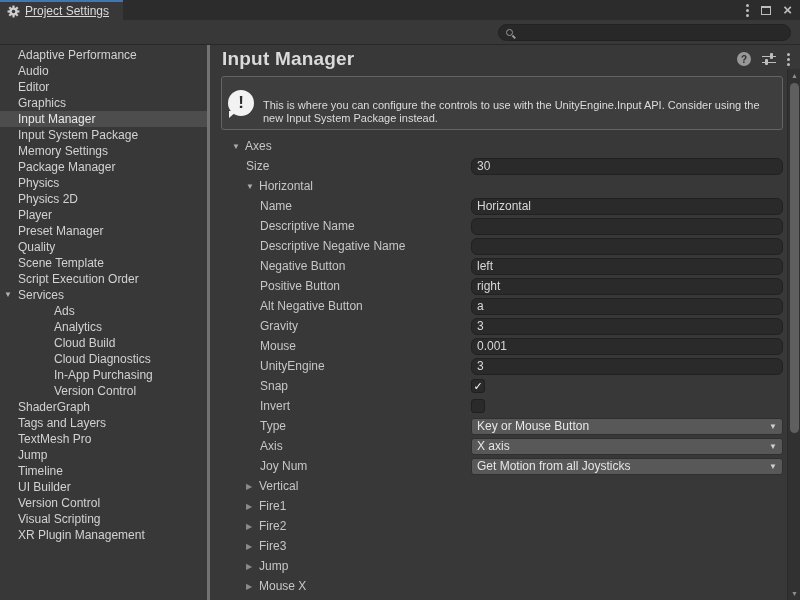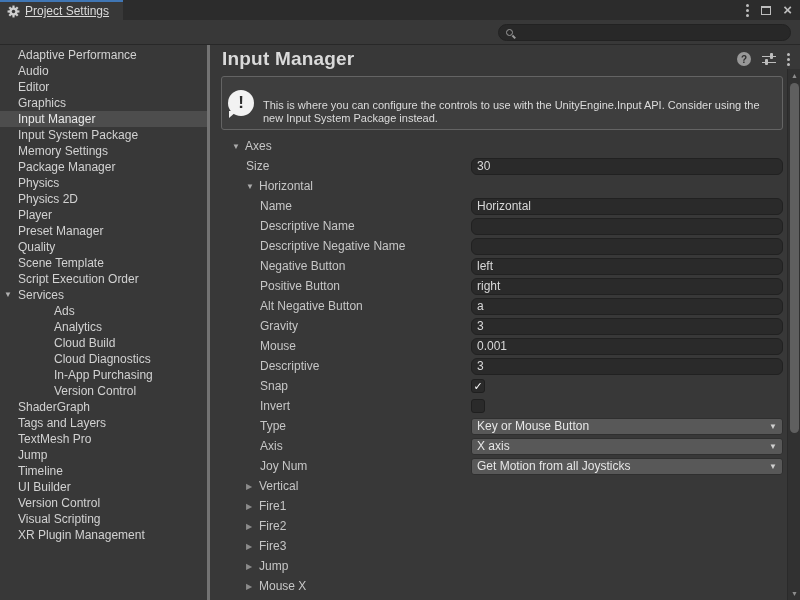--- a/index.html
+++ b/index.html
@@ -327,21 +327,21 @@
             <div class="prop-row">
               <div class="prop-label lvl2">
                 <span>Mouse</span>
               </div>
               <div class="prop-field">
                 <input type="text" class="u-input" value="0.001" style="">
               </div>
             </div>
             <div class="prop-row">
               <div class="prop-label lvl2">
-                <span>Descriptive</span>
+                <span>UnityEngine</span>
               </div>
               <div class="prop-field">
                 <input type="text" class="u-input" value="3" style="">
               </div>
             </div>
             <div class="prop-row">
               <div class="prop-label lvl2">
                 <span>Snap</span>
               </div>
               <div class="prop-field">

